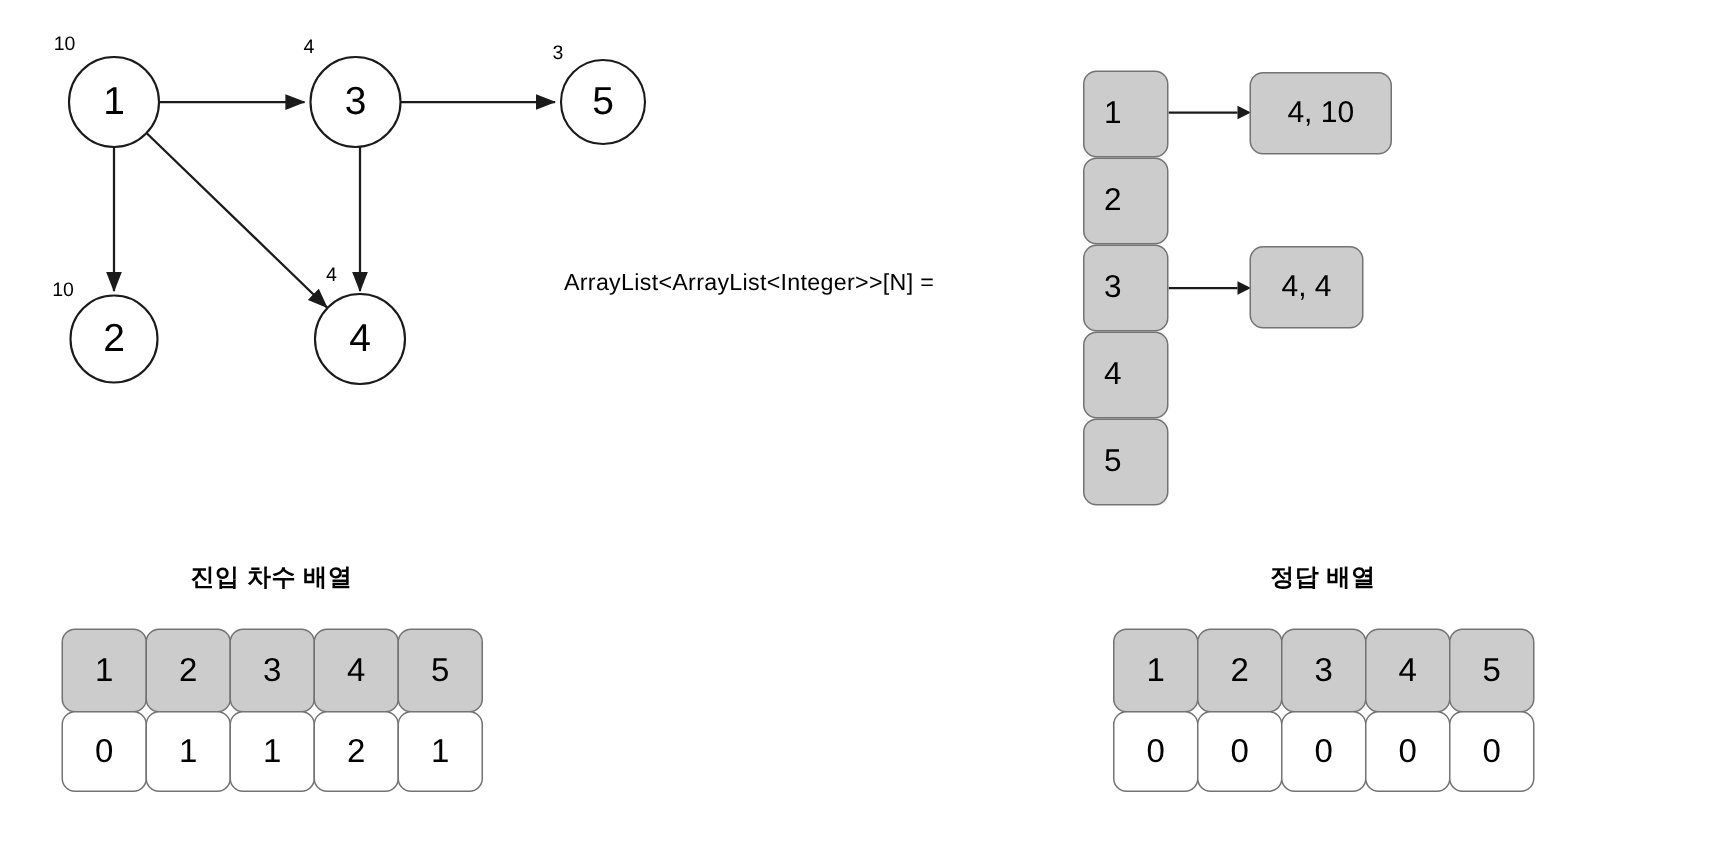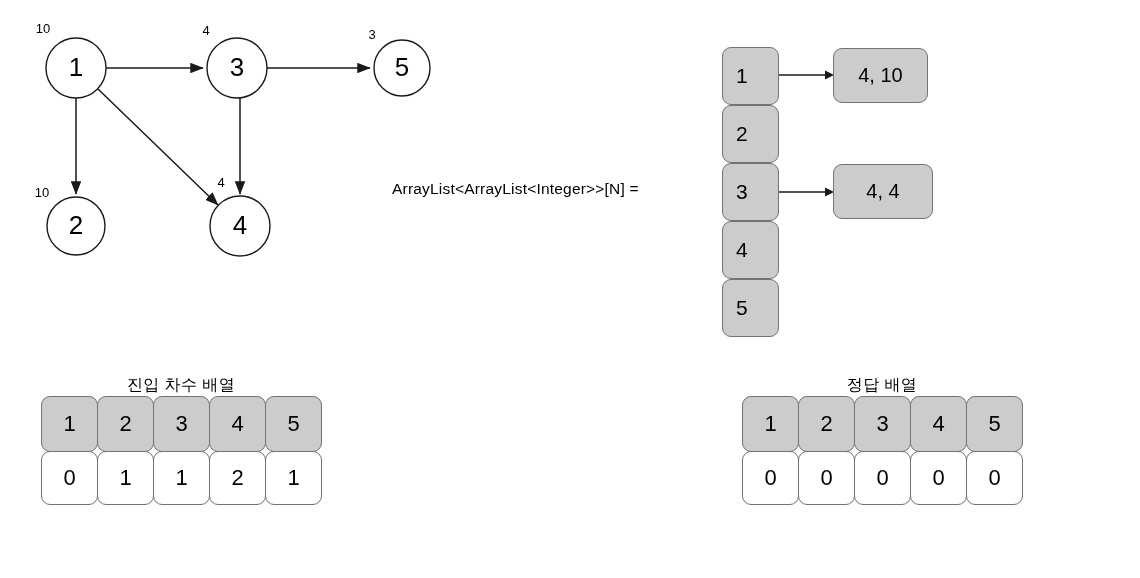--- a/index.html
+++ b/index.html
@@ -46,21 +46,21 @@
     dominant-baseline: middle;
   }
   .edge-line {
     stroke: #1a1a1a;
     stroke-width: 1.5;
     fill: none;
   }
   
   #type-caption {
     position: absolute;
-    left: 392px;
+    left: 376px;
     top: 180px;
     font-size: 15.5px;
     letter-spacing: 0.2px;
     white-space: nowrap;
     color: #000000;
   }
   
   #adj-area {
     position: absolute;
     left: 722px;
@@ -99,36 +99,37 @@
     left: 111px;
     top: 117px;
     display: flex;
   }
   .adj-cell {
     height: 55px;
     justify-content: center;
     font-size: 20px;
   }
   .adj-cell.w-wide { width: 95px; }
-  .adj-cell.w-narrow { width: 100px; }
+  .adj-cell.w-narrow { width: 76px; }
   .adj-arrow {
     position: absolute;
     height: 12px;
   }
   .adj-arrow svg { display: block; }
   
   .array-block {
     position: absolute;
   }
   .array-title {
     text-align: center;
     font-size: 16px;
-    margin-bottom: 0;
+    margin-bottom: 23px;
     color: #000000;
     letter-spacing: 0.4px;
+    font-weight: bold;
   }
   .array-row {
     display: flex;
   }
   .array-row.values { margin-top: -1px; }
   .arr-cell {
     box-sizing: border-box;
     width: 57px;
     height: 56px;
     border: 1.3px solid #737373;

